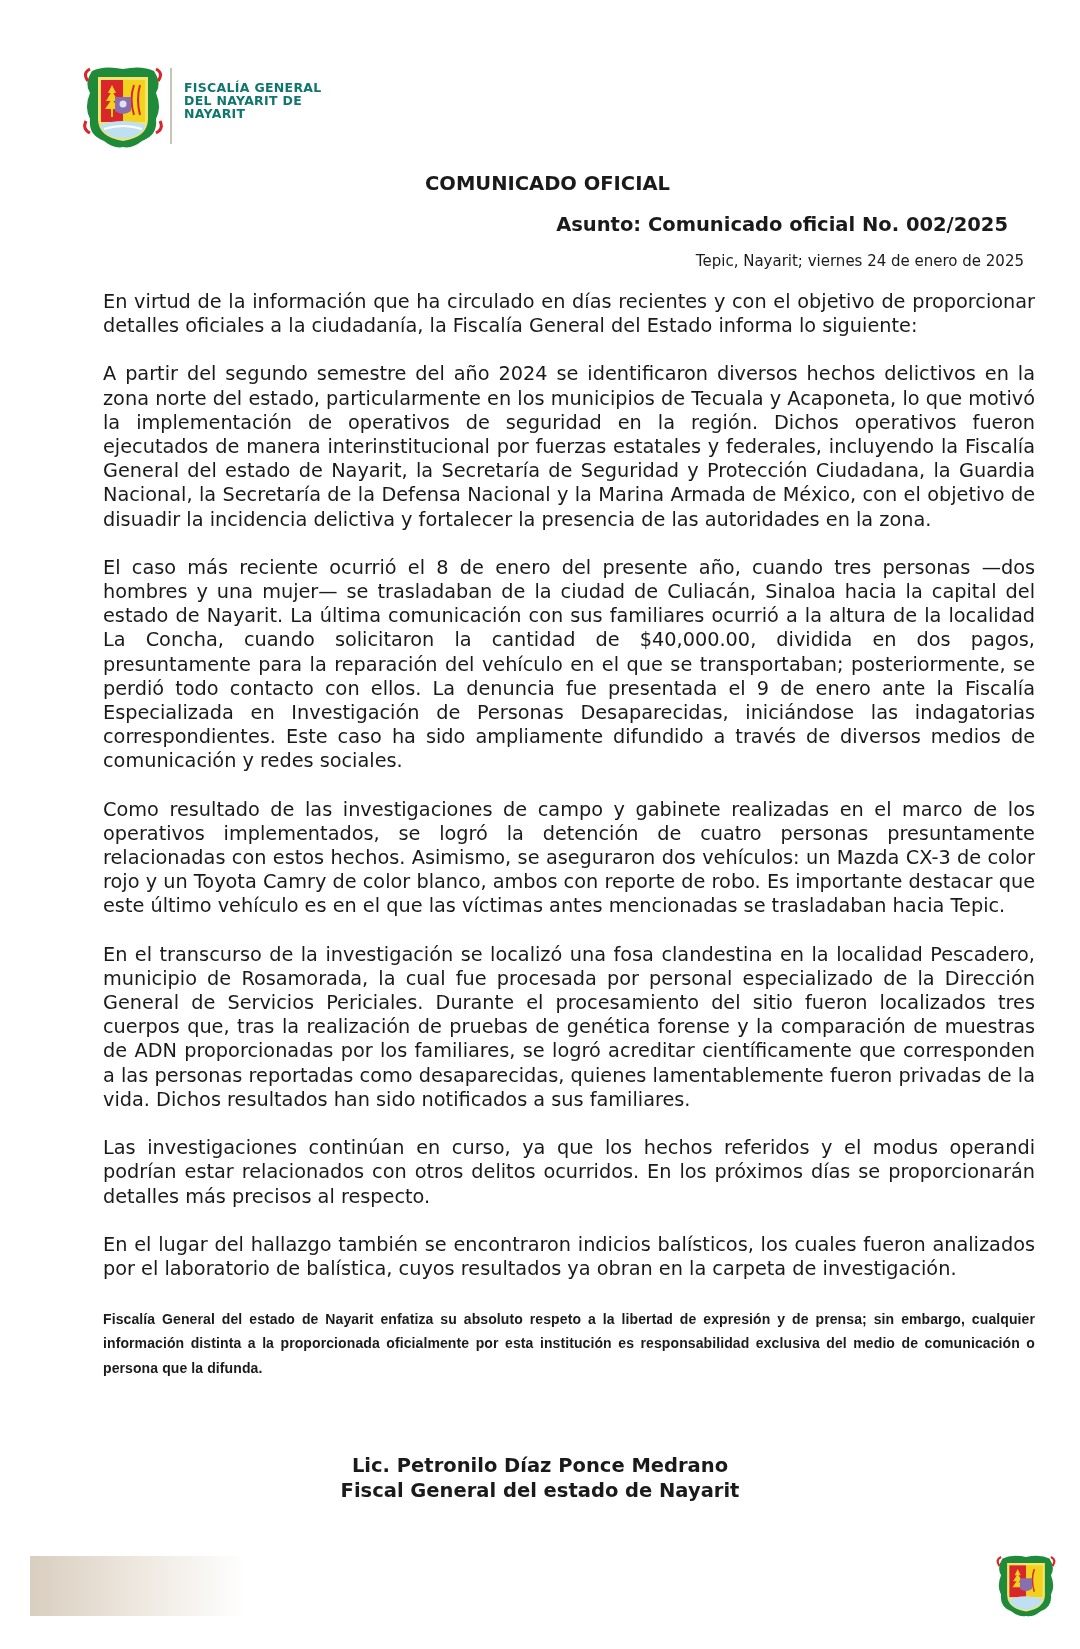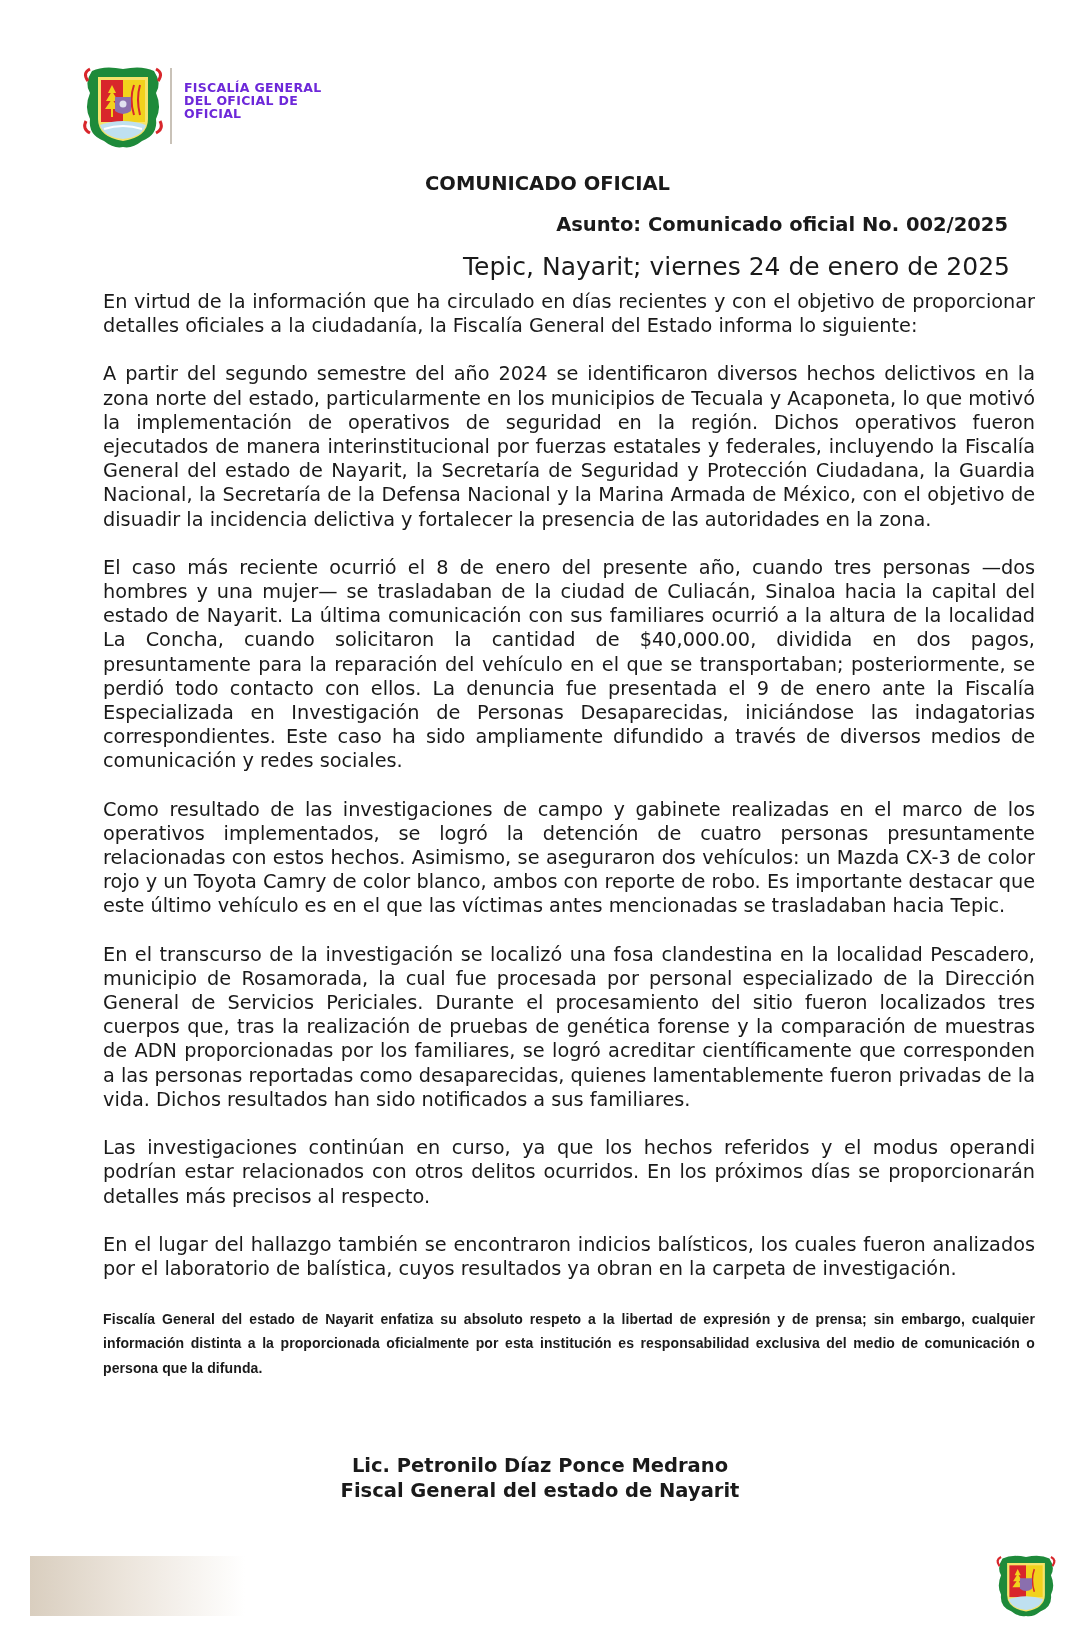--- a/index.html
+++ b/index.html
@@ -32,21 +32,21 @@
       height: 76px;
       background: #c9c2b8;
       margin-left: 6px;
       margin-right: 12px;
     }
     .org-name {
       font-family: "DejaVu Sans", sans-serif;
       font-weight: bold;
       font-size: 12.5px;
       line-height: 13px;
-      color: #6d28d9;
+      color: #0f766e;
       letter-spacing: 0.3px;
       margin-top: -12px;
     }
     .org-name div { white-space: nowrap; }
 
     .doc-title {
       position: absolute;
       top: 172px;
       left: 15px;
       width: 1065px;
@@ -59,22 +59,22 @@
       position: absolute;
       top: 213px;
       right: 72px;
       font-weight: bold;
       font-size: 19.5px;
       text-align: center;
     }
     .place-date {
       position: absolute;
       top: 252px;
-      right: 70px;
-      font-size: 25px;
+      right: 56px;
+      font-size: 15px;
       text-align: center;
     }
     .body {
       position: absolute;
       top: 290px;
       left: 76px;
       width: 932px;
       font-size: 19.3px;
       line-height: 24.2px;
       text-align: justify;
@@ -135,22 +135,22 @@
     <path d="M52 22 Q47 36 52 52" stroke="#d8262b" stroke-width="2" fill="none"></path>
     <path d="M58 22 Q54 36 58 52" stroke="#d8262b" stroke-width="2" fill="none"></path>
     <path d="M33 34 L49 34 L49 48 Q41 54 33 48 Z" fill="#8a6fae"></path>
     <circle cx="41" cy="41" r="3.5" fill="#e0e0f0"></circle>
     <path d="M18 62 Q41 54 64 62 Q60 74 41 76 Q22 74 18 62 Z" fill="#bfe0f0"></path>
     <path d="M22 66 Q41 60 60 66" stroke="#ffffff" stroke-width="2" fill="none"></path>
   </svg>
   <div class="header-divider"></div>
   <div class="org-name">
     <div>FISCALÍA GENERAL</div>
-    <div>DEL OFICIAL DE</div>
-    <div>OFICIAL</div>
+    <div>DEL NAYARIT DE</div>
+    <div>NAYARIT</div>
   </div>
 </div>
 
 <div class="doc-title">COMUNICADO OFICIAL</div>
 <div class="subject">Asunto: Comunicado oficial No. 002/2025</div>
 <div class="place-date">Tepic, Nayarit; viernes 24 de enero de 2025</div>
 
 <div class="body">
   <p>En virtud de la información que ha circulado en días recientes y con el objetivo de proporcionar detalles oficiales a la ciudadanía, la Fiscalía General del Estado informa lo siguiente:</p>
   <p>A partir del segundo semestre del año 2024 se identificaron diversos hechos delictivos en la zona norte del estado, particularmente en los municipios de Tecuala y Acaponeta, lo que motivó la implementación de operativos de seguridad en la región. Dichos operativos fueron ejecutados de manera interinstitucional por fuerzas estatales y federales, incluyendo la Fiscalía General del estado de Nayarit, la Secretaría de Seguridad y Protección Ciudadana, la Guardia Nacional, la Secretaría de la Defensa Nacional y la Marina Armada de México, con el objetivo de disuadir la incidencia delictiva y fortalecer la presencia de las autoridades en la zona.</p>

